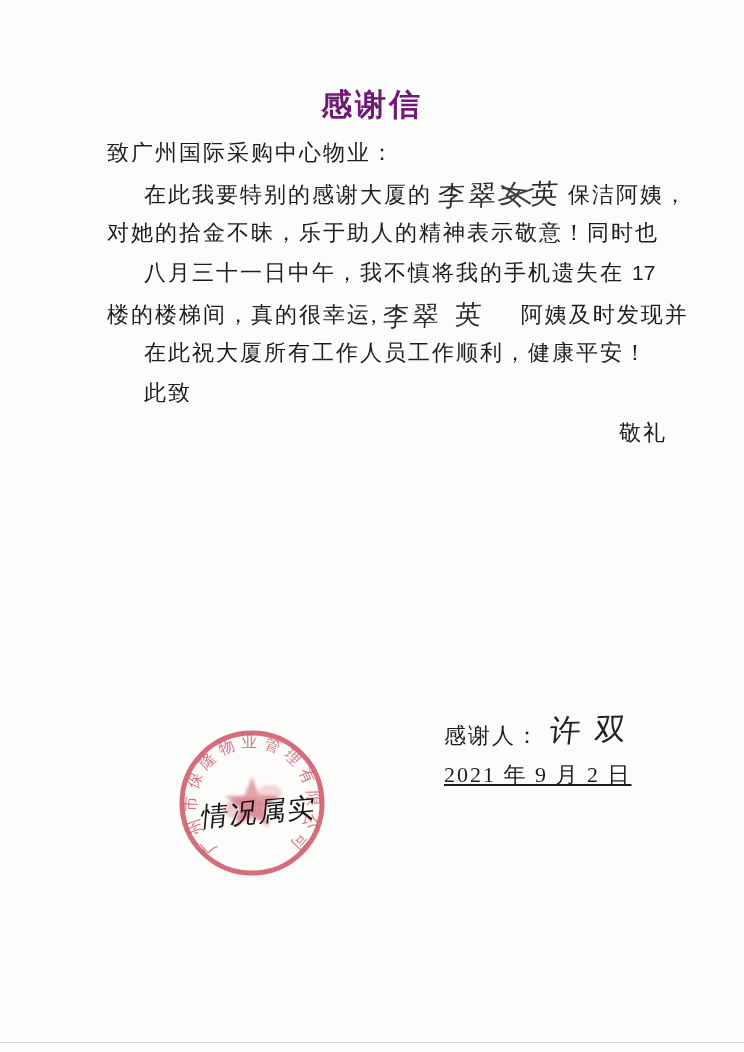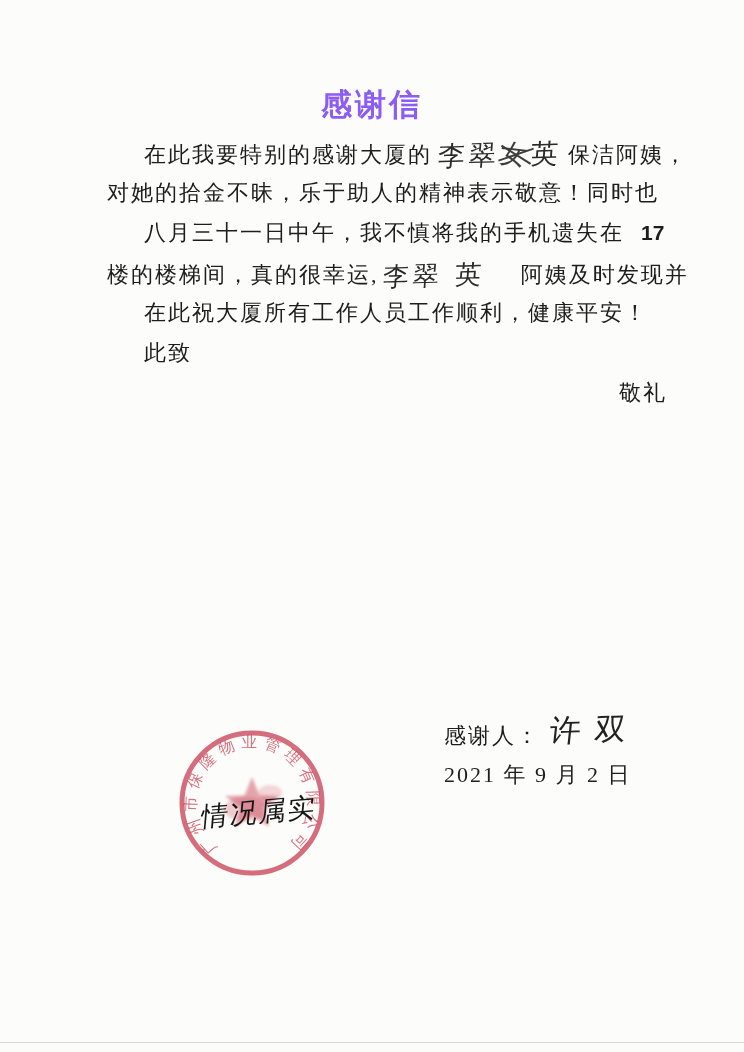--- a/index.html
+++ b/index.html
@@ -7,67 +7,68 @@
     width:744px;height:1052px;position:relative;overflow:hidden;
     background:#fcfcfa;
     font-family:"Liberation Serif","DejaVu Serif",serif;
     color:#1d1d1d;
     -webkit-font-smoothing:antialiased;
   }
   .page{position:absolute;inset:0;}
   .title{
     position:absolute;top:84px;left:0;width:744px;margin:0;
     text-align:center;font-size:31px;font-weight:700;letter-spacing:3px;
-    font-family:"Liberation Sans","DejaVu Sans",sans-serif;color:#8b5cf6;
+    font-family:"Liberation Sans","DejaVu Sans",sans-serif;color:#701a75;
   }
   .body-block{position:absolute;left:107px;top:133px;width:560px;}
   .line{height:40px;line-height:40px;font-size:22px;letter-spacing:2px;white-space:nowrap;}
   .indent2{padding-left:37px;}
   .indent4{padding-left:80px;text-align:right;}
   .latin{font-family:"Liberation Sans","DejaVu Sans",sans-serif;font-size:21px;letter-spacing:0;}
-  .sp{margin-left:17px;font-weight:bold;}
+  .sp{margin-left:8px;}
   
   .hand{
     display:inline-block;
     font-family:"DejaVu Sans","Liberation Sans",sans-serif;
     font-weight:400;color:#2a2a2a;
     transform:skewX(-6deg) rotate(-1.5deg);
     letter-spacing:4px;
   }
   .hand-name{font-size:27px;position:relative;top:2px;margin:0 6px;}
   .hand-name-2{font-size:26px;margin:0 10px 0 4px;padding-right:26px;}
   .scribble{position:relative;display:inline-block;transform:rotate(8deg);opacity:.9;}
   .scribble::before,.scribble::after{
     content:"";position:absolute;left:-8%;right:-8%;top:48%;
     border-top:2px solid #2a2a2a;
   }
   .scribble::before{transform:rotate(24deg);}
   .scribble::after{transform:rotate(-26deg);}
   
   .sign-line{position:absolute;left:444px;top:714px;font-size:22px;letter-spacing:2px;line-height:36px;white-space:nowrap;}
   .hand-sign{font-size:31px;letter-spacing:14px;position:relative;top:-3px;margin-left:10px;transform:skewX(-8deg) rotate(-2deg);display:inline-block;font-family:"DejaVu Sans","Liberation Sans",sans-serif;color:#222;}
-  .date-line{position:absolute;left:444px;top:760px;font-size:22px;letter-spacing:2px;white-space:nowrap;}
+  .date-line{position:absolute;left:444px;top:760px;font-size:22px;letter-spacing:2px;white-space:nowrap;text-decoration:underline;}
   
   .stamp{position:absolute;left:166px;top:717px;width:172px;height:172px;opacity:.9;filter:blur(.4px);}
   .stamp-overlay{
     position:absolute;left:201px;top:794px;width:120px;
     font-size:27px;letter-spacing:2px;color:#161616;font-weight:500;
     transform:rotate(-5deg) skewX(-10deg);
     font-family:"DejaVu Sans","Liberation Sans",sans-serif;white-space:nowrap;
   }
   .scan-line{position:absolute;left:0;top:1042px;width:744px;height:1px;background:#d6d6d3;}
 </style>
 </head>
 <body>
 
 <div class="page">
 
   <h1 class="title">感谢信</h1>
 
   <div class="body-block">
+    <div class="line">致广州国际采购中心物业：</div>
 
     <div class="line indent2"><span>在此我要特别的感谢大厦的</span><span class="hand hand-name"><span>李翠</span><span class="scribble">女</span><span>英</span></span><span>保洁阿姨，</span></div>
 
     <div class="line">对她的拾金不昧，乐于助人的精神表示敬意！同时也</div>
 
     <div class="line indent2"><span>八月三十一日中午，我不慎将我的手机遗失在</span><span class="latin sp">17</span></div>
 
     <div class="line"><span>楼的楼梯间，真的很幸运,</span><span class="hand hand-name hand-name-2">李翠 英</span><span>阿姨及时发现并</span></div>
 
     <div class="line indent2">在此祝大厦所有工作人员工作顺利，健康平安！</div>

